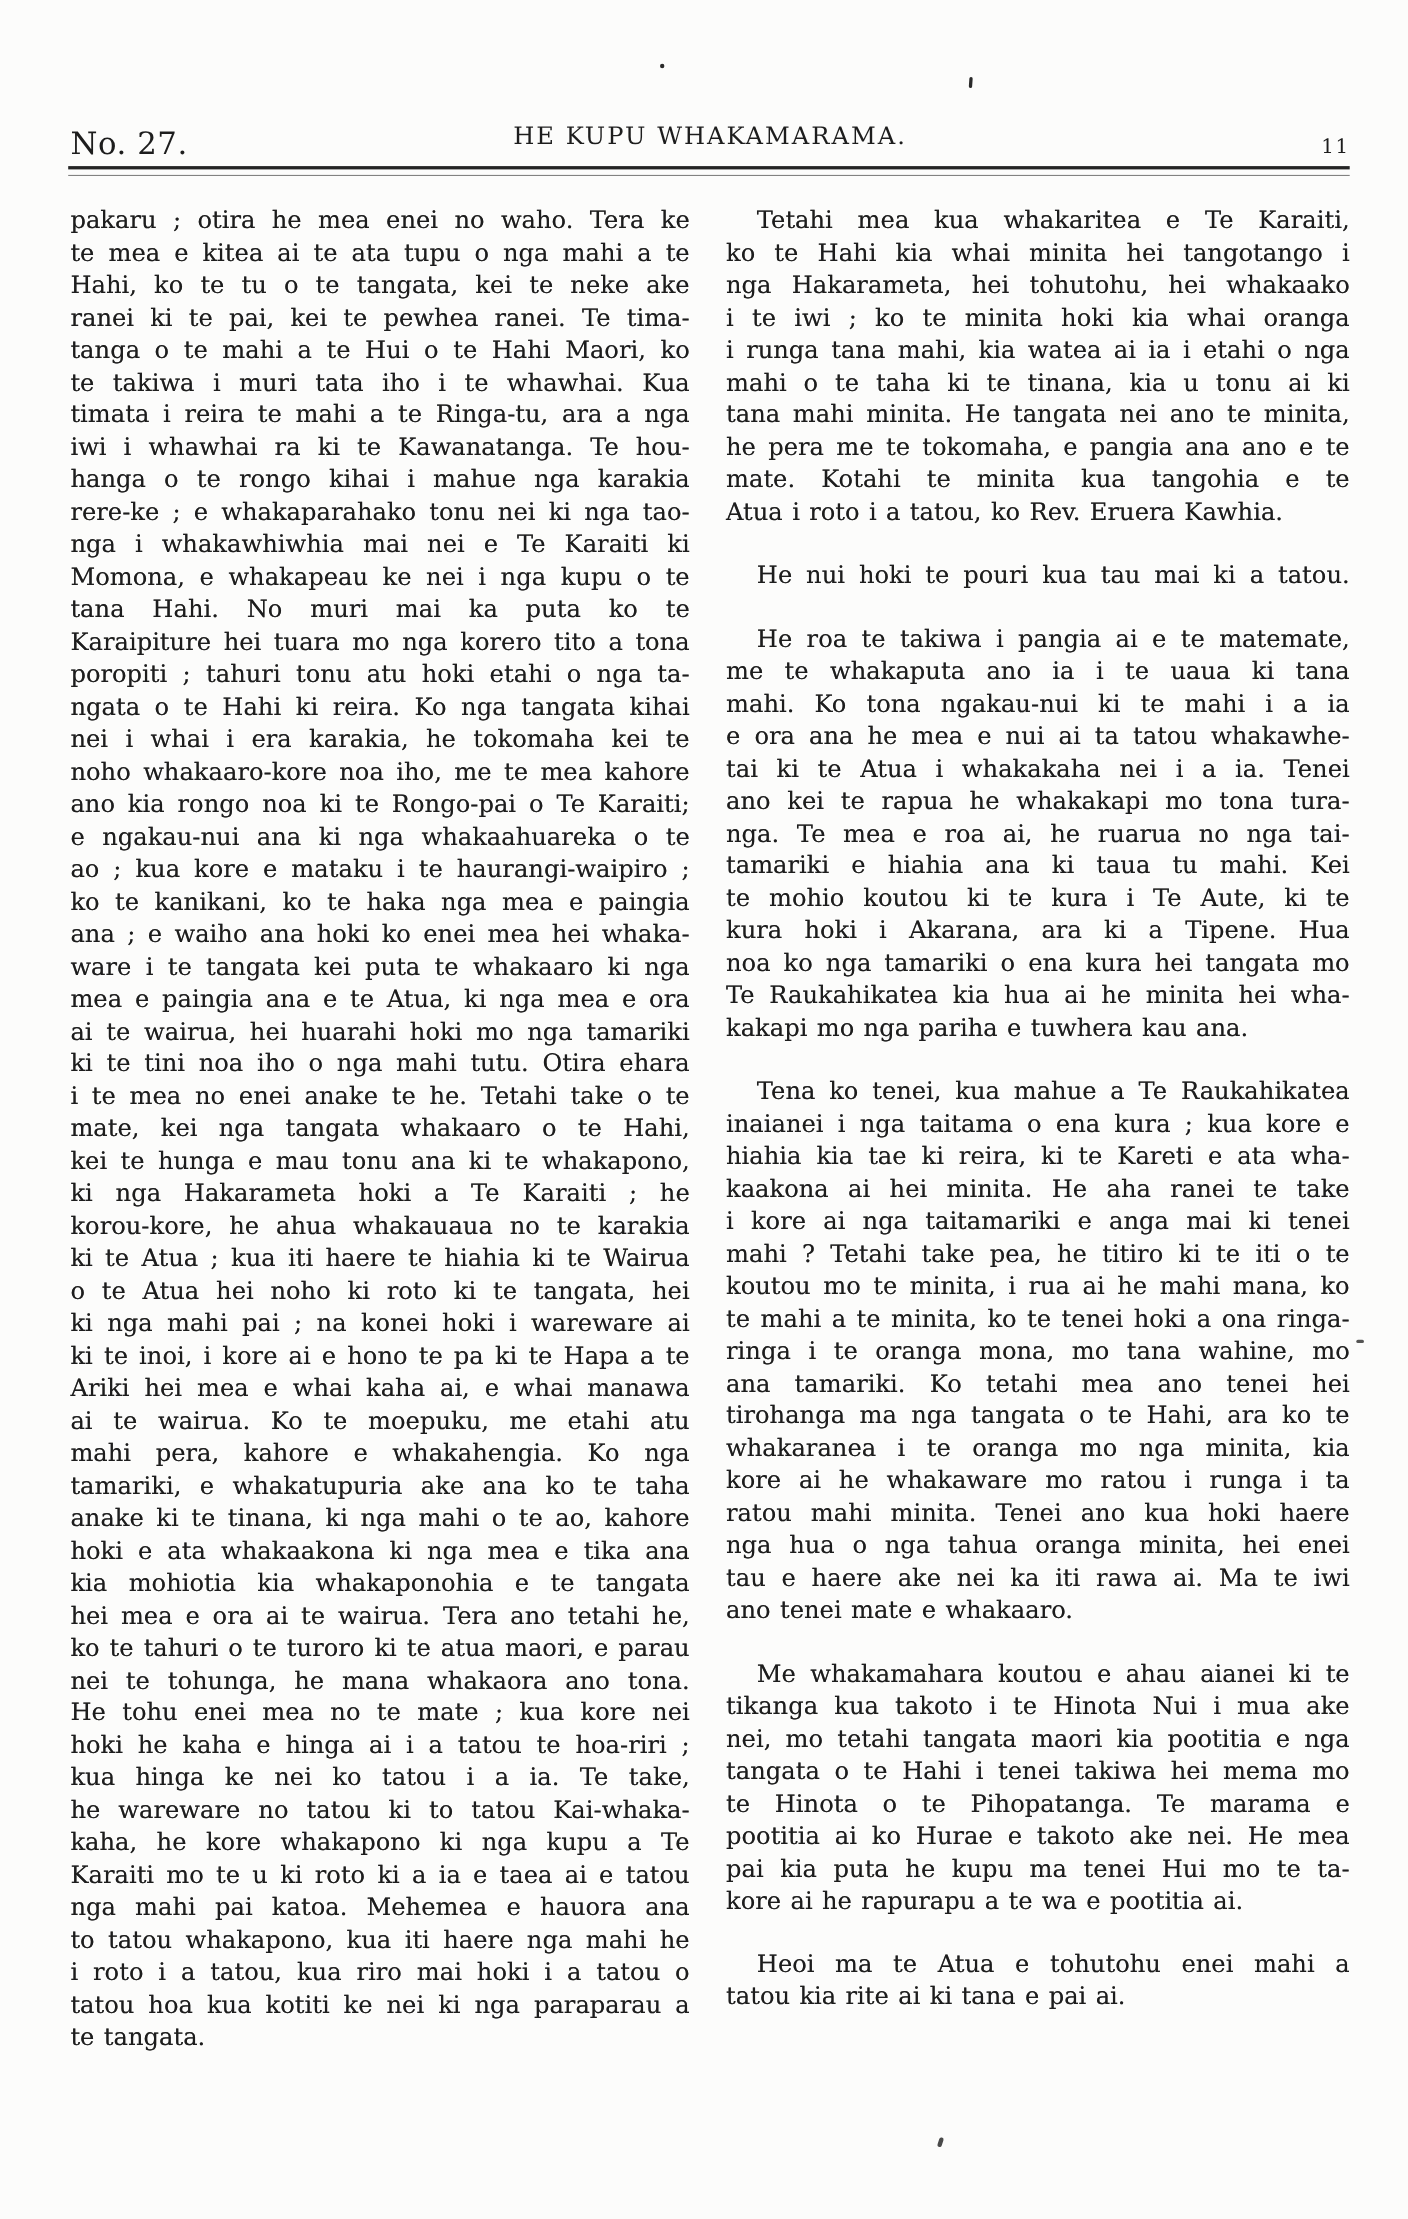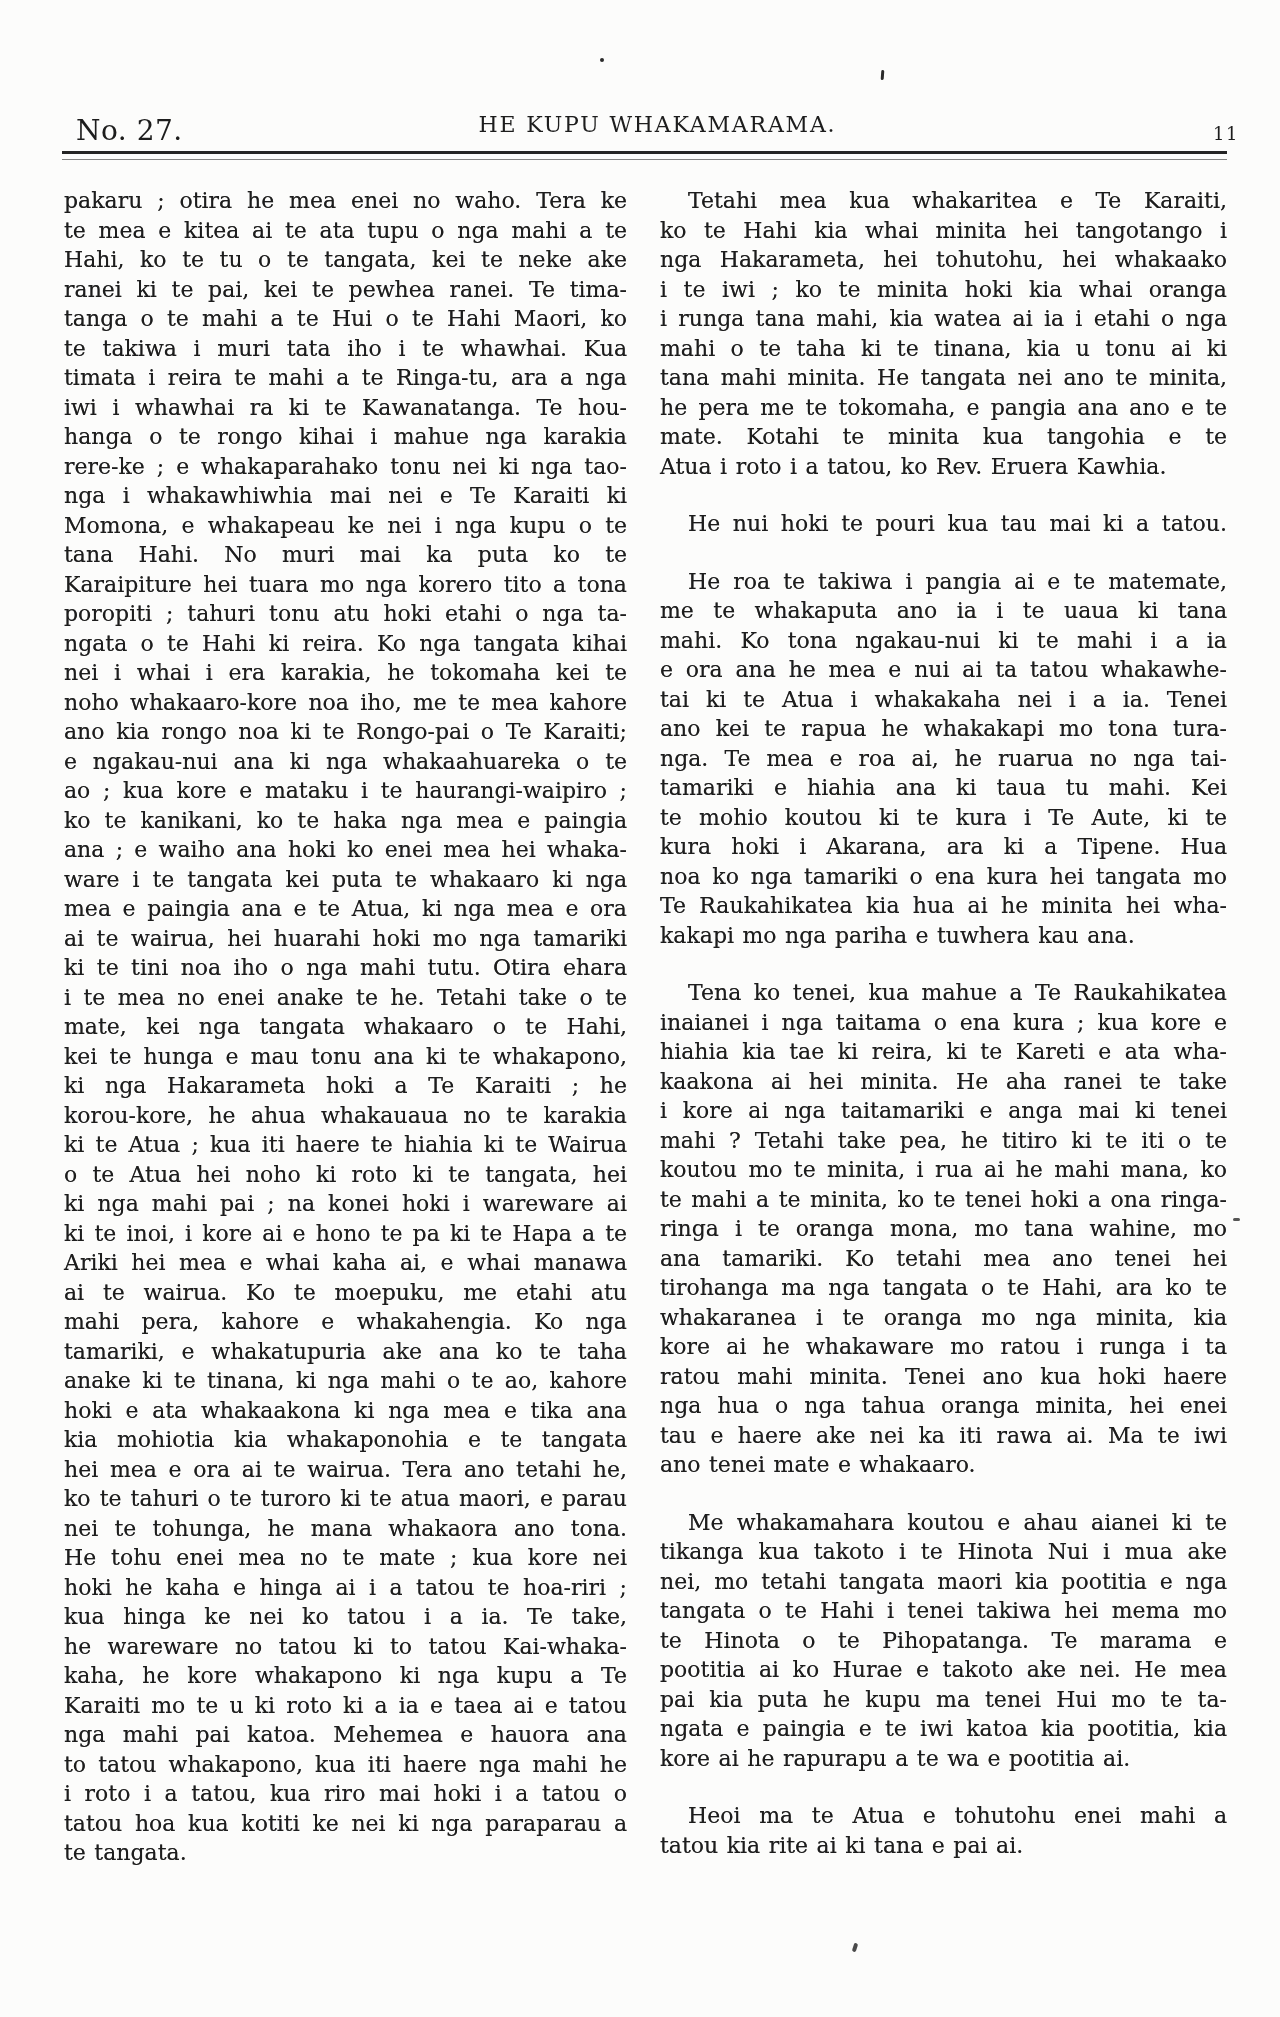--- a/index.html
+++ b/index.html
@@ -5,21 +5,21 @@
   :root { --ink:#1d1d1d; --paper:#fcfcfb; }
   html,body { margin:0; padding:0; }
   body { background:var(--paper); }
   .page {
     position:relative; width:1280px; height:2017px;
     background:var(--paper); overflow:hidden;
     font-family:"DejaVu Serif","Liberation Serif",serif;
     color:var(--ink);
   }
   
-  .header { position:absolute; left:76px; top:112px; width:1163px; height:36px; }
+  .header { position:absolute; left:64px; top:112px; width:1163px; height:36px; }
   .issue {
     position:absolute; left:0; top:2px; font-size:28px; letter-spacing:0.5px;
     color:var(--ink);
   }
   .title {
     position:absolute; left:0; right:0; top:0; text-align:center;
     font-size:22px; letter-spacing:1.8px; color:var(--ink);
   }
   .pageno {
     position:absolute; right:0; top:11px; font-size:18px; letter-spacing:1.5px;
@@ -174,21 +174,20 @@
         <div class="line no-stretch">ano tenei mate e whakaaro.</div>
       </div>
       <div class="para indent">
         <div class="line">Me whakamahara koutou e ahau aianei ki te</div>
         <div class="line">tikanga kua takoto i te Hinota Nui i mua ake</div>
         <div class="line">nei, mo tetahi tangata maori kia pootitia e nga</div>
         <div class="line">tangata o te Hahi i tenei takiwa hei mema mo</div>
         <div class="line">te Hinota o te Pihopatanga. Te marama e</div>
         <div class="line">pootitia ai ko Hurae e takoto ake nei. He mea</div>
         <div class="line">pai kia puta he kupu ma tenei Hui mo te ta-</div>
-        <div class="line">ngata e paingia e te iwi katoa kia pootitia, kia</div>
         <div class="line no-stretch">kore ai he rapurapu a te wa e pootitia ai.</div>
       </div>
       <div class="para indent">
         <div class="line">Heoi ma te Atua e tohutohu enei mahi a</div>
         <div class="line no-stretch">tatou kia rite ai ki tana e pai ai.</div>
       </div>
     </div>
 
   <div class="speck a"></div>
   <div class="speck b"></div>

